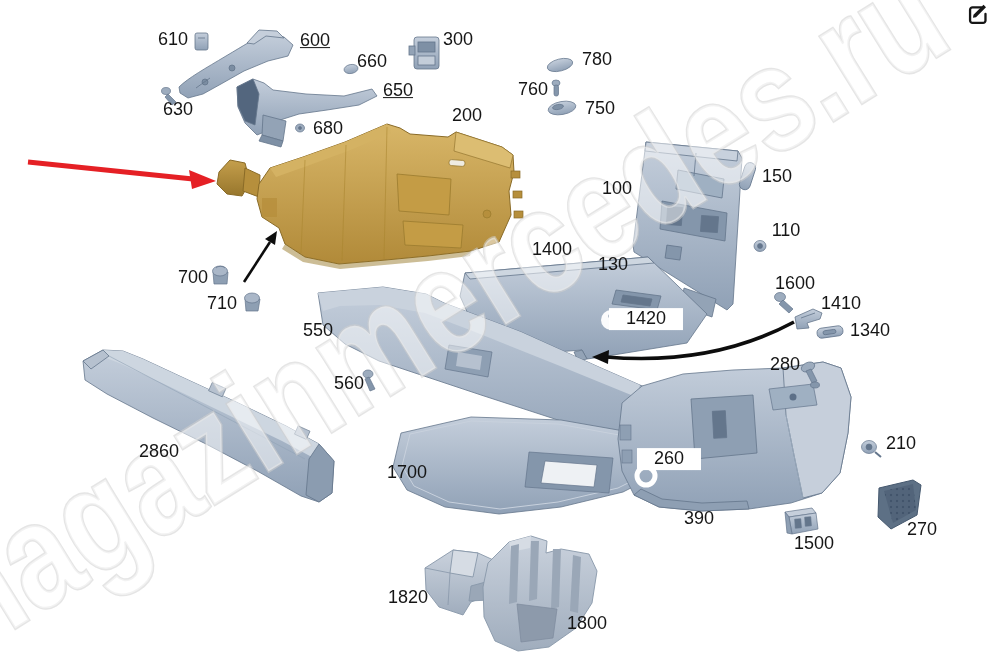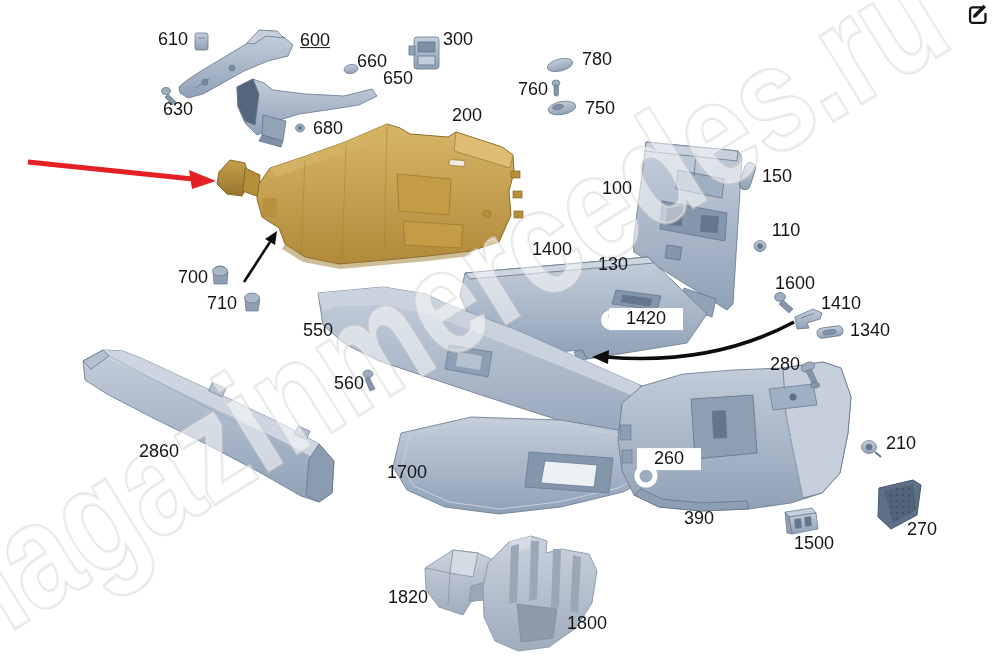--- a/index.html
+++ b/index.html
@@ -268,21 +268,21 @@
     </g>
   </svg>
 
   <div class="label-layer">
       <div class="part-label" style="left: 173px; top: 40px;">610</div>
       <div class="part-label" style="left: 315px; top: 41px; text-decoration: underline;">600</div>
       <div class="part-label" style="left: 458px; top: 40px;">300</div>
       <div class="part-label" style="left: 372px; top: 62px;">660</div>
       <div class="part-label" style="left: 597px; top: 60px;">780</div>
       <div class="part-label" style="left: 533px; top: 90px;">760</div>
-      <div class="part-label" style="left: 398px; top: 79px;">650</div>
+      <div class="part-label" style="left: 398px; top: 91px; text-decoration: underline;">650</div>
       <div class="part-label" style="left: 600px; top: 109px;">750</div>
       <div class="part-label" style="left: 178px; top: 110px;">630</div>
       <div class="part-label" style="left: 467px; top: 116px;">200</div>
       <div class="part-label" style="left: 328px; top: 129px;">680</div>
       <div class="part-label" style="left: 617px; top: 189px;">100</div>
       <div class="part-label" style="left: 777px; top: 177px;">150</div>
       <div class="part-label" style="left: 786px; top: 231px;">110</div>
       <div class="part-label" style="left: 552px; top: 250px;">1400</div>
       <div class="part-label" style="left: 613px; top: 265px;">130</div>
       <div class="part-label" style="left: 193px; top: 278px;">700</div>

